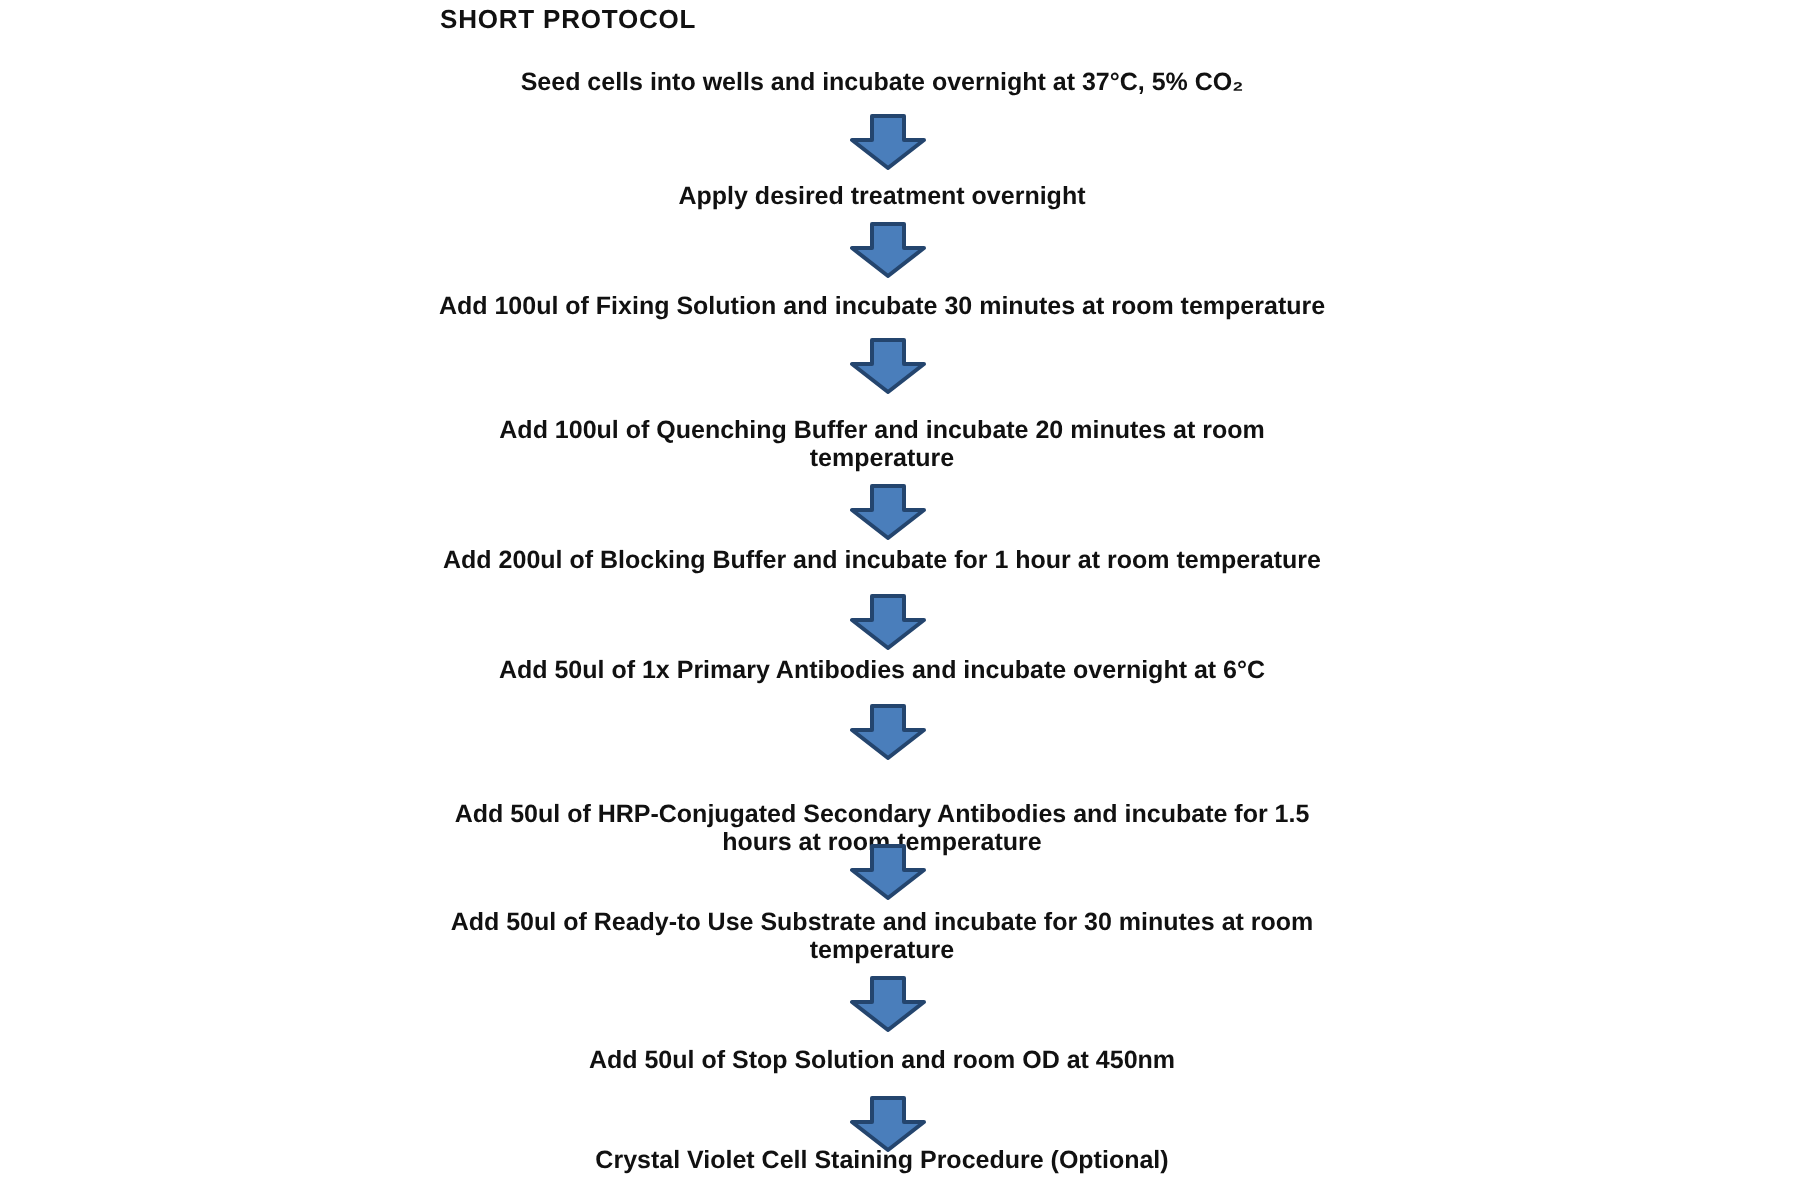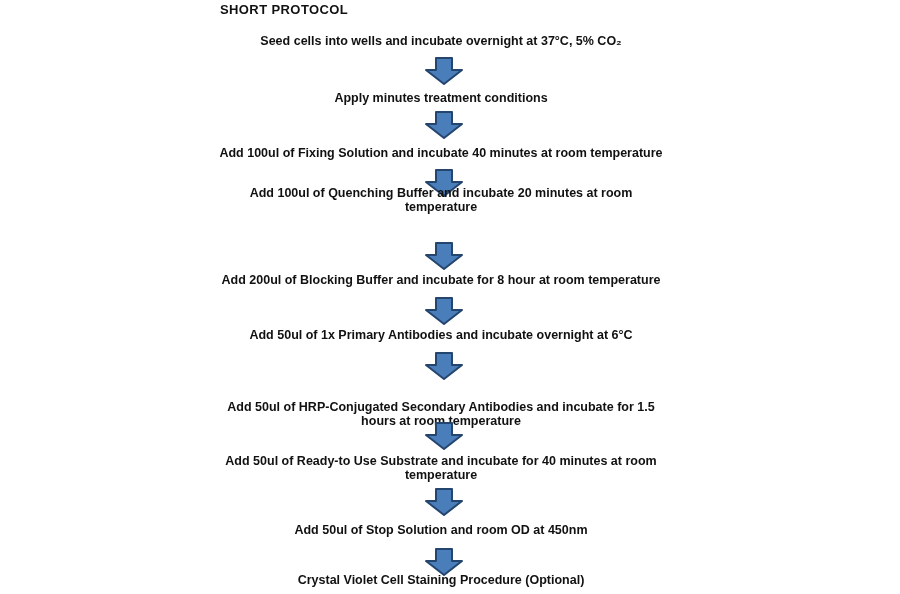--- a/index.html
+++ b/index.html
@@ -48,53 +48,53 @@
 </head>
 <body>
 
 <div class="title">SHORT PROTOCOL</div>
 
 <div class="step" style="top:34px">Seed cells into wells and incubate overnight at 37°C, 5% CO₂</div>
 <svg class="arrow" style="top:57px" viewBox="0 0 40 28">
     <polygon points="12,1 28,1 28,13 38,13 20,27 2,13 12,13"></polygon>
   </svg>
 
-<div class="step" style="top:91px">Apply minutes treatment conditions</div>
+<div class="step" style="top:91px">Apply desired treatment overnight</div>
 <svg class="arrow" style="top:111px" viewBox="0 0 40 28">
     <polygon points="12,1 28,1 28,13 38,13 20,27 2,13 12,13"></polygon>
   </svg>
 
-<div class="step" style="top:146px">Add 100ul of Fixing Solution and incubate 40 minutes at room temperature</div>
+<div class="step" style="top:146px">Add 100ul of Fixing Solution and incubate 30 minutes at room temperature</div>
 <svg class="arrow" style="top:169px" viewBox="0 0 40 28">
     <polygon points="12,1 28,1 28,13 38,13 20,27 2,13 12,13"></polygon>
   </svg>
 
-<div class="step" style="top:186px">Add 100ul of Quenching Buffer and incubate 20 minutes at room
+<div class="step" style="top:208px">Add 100ul of Quenching Buffer and incubate 20 minutes at room
 temperature</div>
 <svg class="arrow" style="top:242px" viewBox="0 0 40 28">
     <polygon points="12,1 28,1 28,13 38,13 20,27 2,13 12,13"></polygon>
   </svg>
 
-<div class="step" style="top:273px">Add 200ul of Blocking Buffer and incubate for 8 hour at room temperature</div>
+<div class="step" style="top:273px">Add 200ul of Blocking Buffer and incubate for 1 hour at room temperature</div>
 <svg class="arrow" style="top:297px" viewBox="0 0 40 28">
     <polygon points="12,1 28,1 28,13 38,13 20,27 2,13 12,13"></polygon>
   </svg>
 
 <div class="step" style="top:328px">Add 50ul of 1x Primary Antibodies and incubate overnight at 6°C</div>
 <svg class="arrow" style="top:352px" viewBox="0 0 40 28">
     <polygon points="12,1 28,1 28,13 38,13 20,27 2,13 12,13"></polygon>
   </svg>
 
 <div class="step" style="top:400px">Add 50ul of HRP-Conjugated Secondary Antibodies and incubate for 1.5
 hours at room temperature</div>
 <svg class="arrow" style="top:422px" viewBox="0 0 40 28">
     <polygon points="12,1 28,1 28,13 38,13 20,27 2,13 12,13"></polygon>
   </svg>
 
-<div class="step" style="top:454px">Add 50ul of Ready-to Use Substrate and incubate for 40 minutes at room
+<div class="step" style="top:454px">Add 50ul of Ready-to Use Substrate and incubate for 30 minutes at room
 temperature</div>
 <svg class="arrow" style="top:488px" viewBox="0 0 40 28">
     <polygon points="12,1 28,1 28,13 38,13 20,27 2,13 12,13"></polygon>
   </svg>
 
 <div class="step" style="top:523px">Add 50ul of Stop Solution and room OD at 450nm</div>
 <svg class="arrow" style="top:548px" viewBox="0 0 40 28">
     <polygon points="12,1 28,1 28,13 38,13 20,27 2,13 12,13"></polygon>
   </svg>
 

